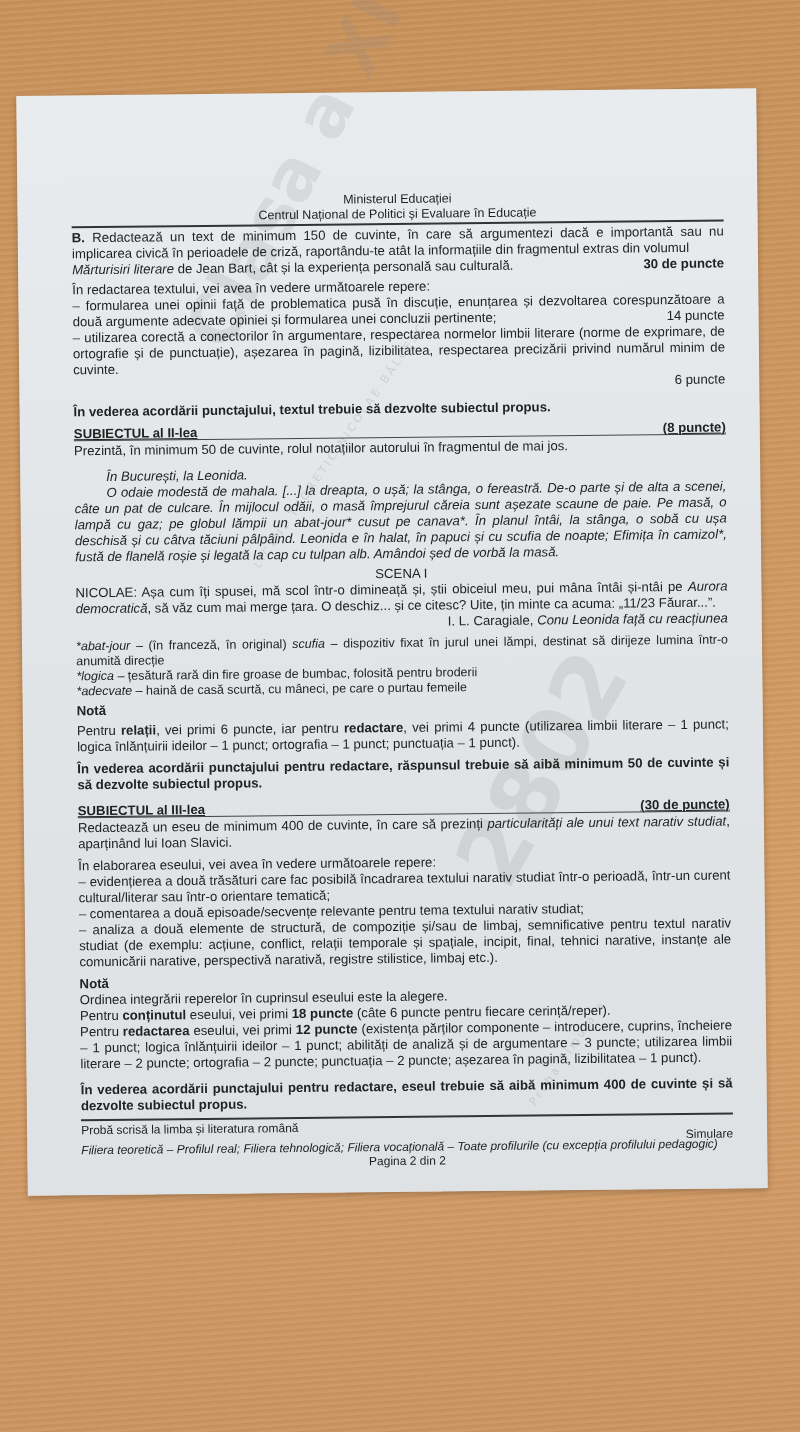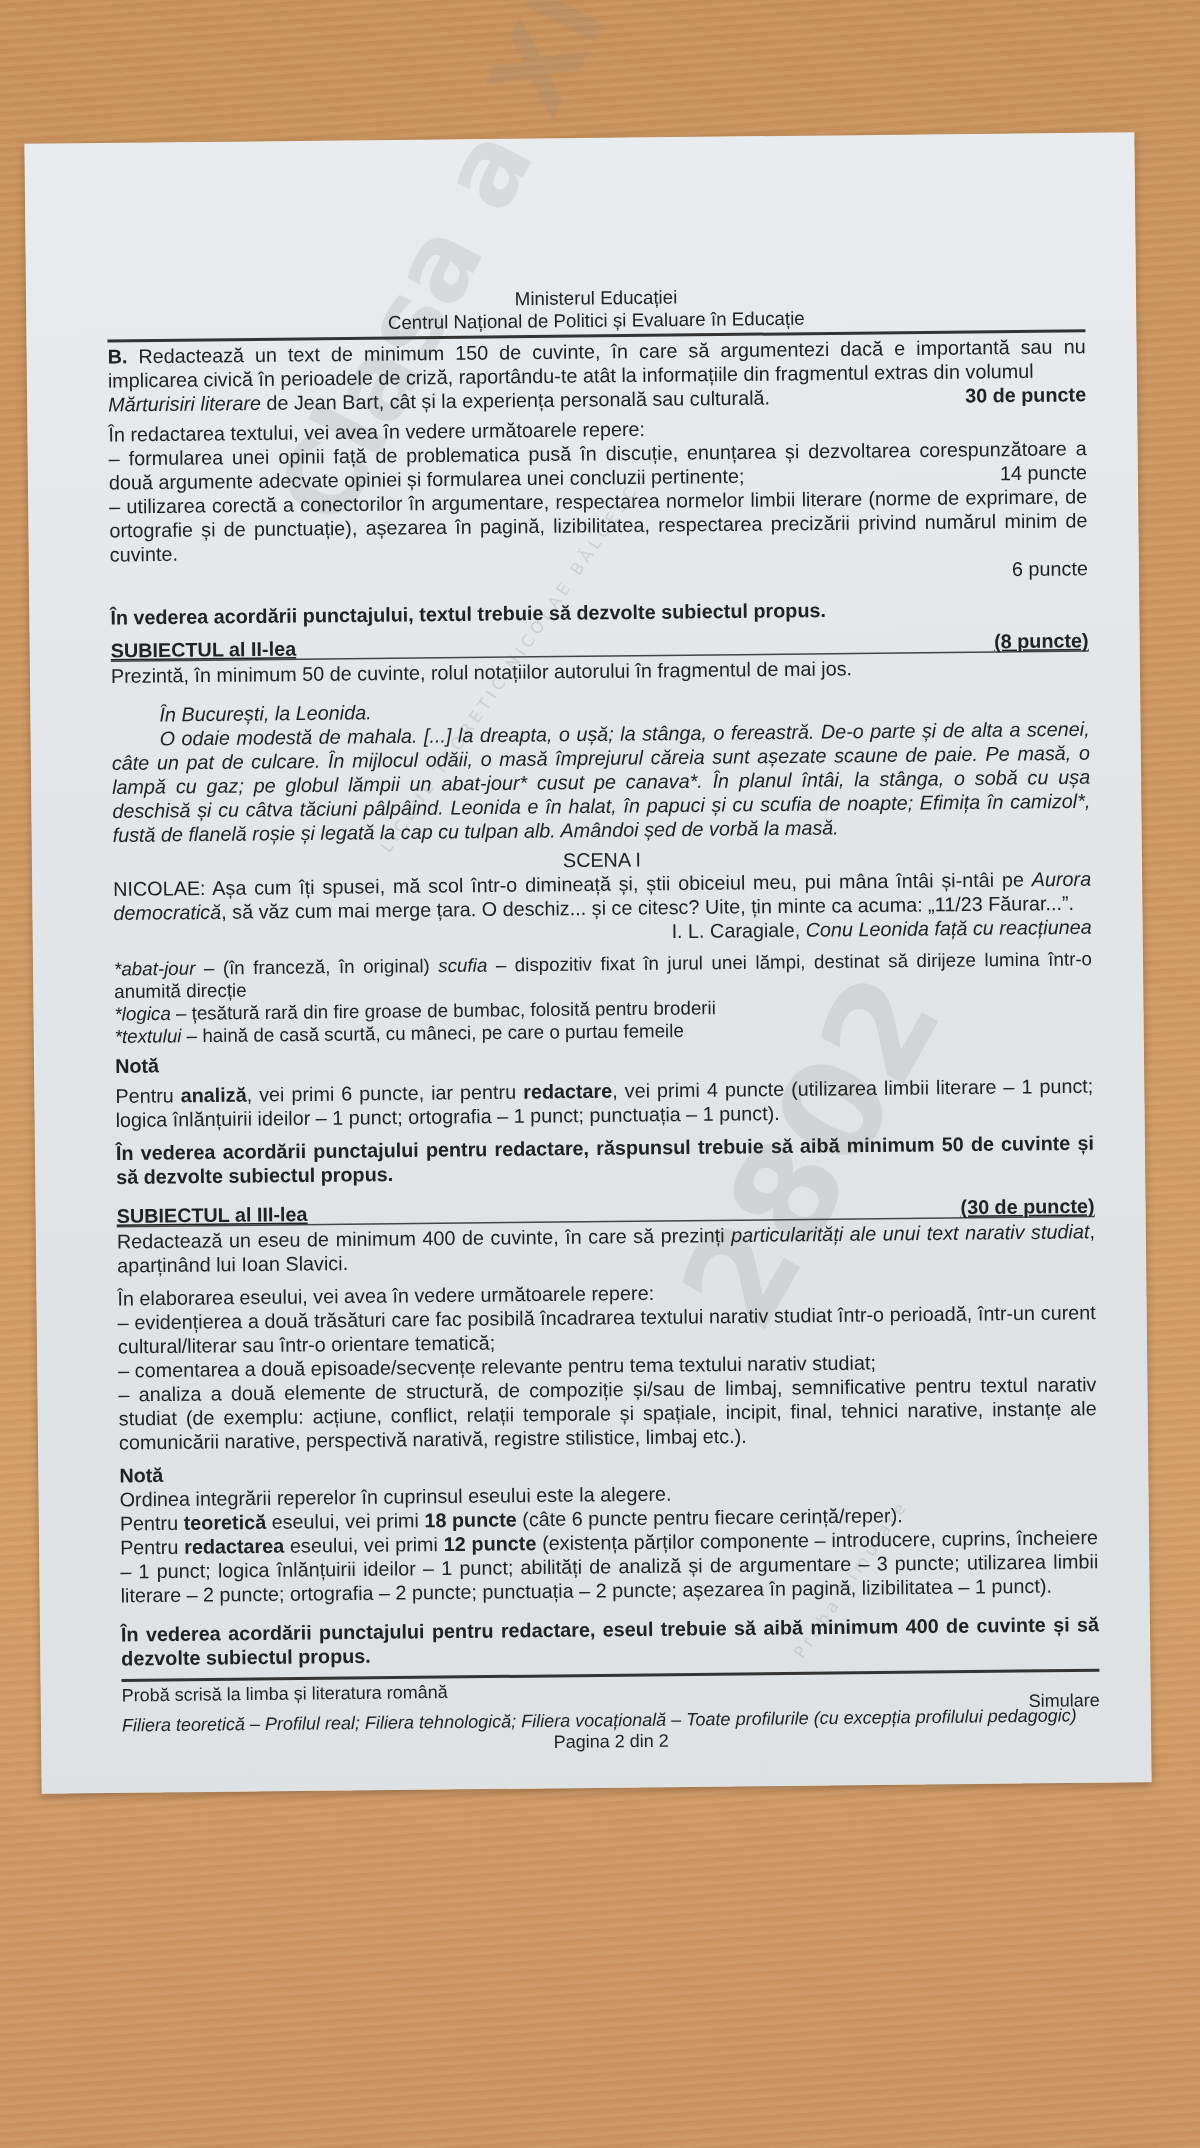--- a/index.html
+++ b/index.html
@@ -103,28 +103,28 @@
     </div>
     <div class="gap6"></div>
     <div class="fn">
       <p>
         <span class="italic">*abat-jour</span><span> – (în franceză, în original) </span><span class="italic">scufia</span><span> – dispozitiv fixat în jurul unei lămpi, destinat să dirijeze lumina într-o anumită direcție</span>
       </p>
       <p>
         <span class="italic">*logica</span><span> – țesătură rară din fire groase de bumbac, folosită pentru broderii</span>
       </p>
       <p>
-        <span class="italic">*textului</span><span> – haină de casă scurtă, cu mâneci, pe care o purtau femeile</span>
+        <span class="italic">*adecvate</span><span> – haină de casă scurtă, cu mâneci, pe care o purtau femeile</span>
       </p>
     </div>
     <div class="gap4"></div>
     <div class="bold">Notă</div>
     <div class="gap4"></div>
     <p>
-      <span>Pentru </span><span class="bold">analiză</span><span>, vei primi 6 puncte, iar pentru </span><span class="bold">redactare</span><span>, vei primi 4 puncte (utilizarea limbii literare – 1 punct; logica înlănțuirii ideilor – 1 punct; ortografia – 1 punct; punctuația – 1 punct).</span>
+      <span>Pentru </span><span class="bold">relații</span><span>, vei primi 6 puncte, iar pentru </span><span class="bold">redactare</span><span>, vei primi 4 puncte (utilizarea limbii literare – 1 punct; logica înlănțuirii ideilor – 1 punct; ortografia – 1 punct; punctuația – 1 punct).</span>
     </p>
     <div class="gap6"></div>
     <p class="bold">În vederea acordării punctajului pentru redactare, răspunsul trebuie să aibă minimum 50 de cuvinte și să dezvolte subiectul propus.</p>
     <div class="gap10"></div>
 
     <div class="section-title">
       <span>SUBIECTUL al III-lea</span>
       <span>(30 de puncte)</span>
     </div>
     <div class="hr-thin" style="margin-top:-2px;"></div>
@@ -133,21 +133,21 @@
     </p>
     <div class="gap6"></div>
     <p>În elaborarea eseului, vei avea în vedere următoarele repere:</p>
     <p>– evidențierea a două trăsături care fac posibilă încadrarea textului narativ studiat într-o perioadă, într-un curent cultural/literar sau într-o orientare tematică;</p>
     <p>– comentarea a două episoade/secvențe relevante pentru tema textului narativ studiat;</p>
     <p>– analiza a două elemente de structură, de compoziție și/sau de limbaj, semnificative pentru textul narativ studiat (de exemplu: acțiune, conflict, relații temporale și spațiale, incipit, final, tehnici narative, instanțe ale comunicării narative, perspectivă narativă, registre stilistice, limbaj etc.).</p>
     <div class="gap6"></div>
     <div class="bold">Notă</div>
     <p>Ordinea integrării reperelor în cuprinsul eseului este la alegere.</p>
     <p>
-      <span>Pentru </span><span class="bold">teoretică</span><span> eseului, vei primi </span><span class="bold">18 puncte</span><span> (câte 6 puncte pentru fiecare cerință/reper).</span>
+      <span>Pentru </span><span class="bold">conținutul</span><span> eseului, vei primi </span><span class="bold">18 puncte</span><span> (câte 6 puncte pentru fiecare cerință/reper).</span>
     </p>
     <p>
       <span>Pentru </span><span class="bold">redactarea</span><span> eseului, vei primi </span><span class="bold">12 puncte</span><span> (existența părților componente – introducere, cuprins, încheiere – 1 punct; logica înlănțuirii ideilor – 1 punct; abilități de analiză și de argumentare – 3 puncte; utilizarea limbii literare – 2 puncte; ortografia – 2 puncte; punctuația – 2 puncte; așezarea în pagină, lizibilitatea – 1 punct).</span>
     </p>
     <div class="gap10"></div>
     <p class="bold">În vederea acordării punctajului pentru redactare, eseul trebuie să aibă minimum 400 de cuvinte și să dezvolte subiectul propus.</p>
     <div class="gap4"></div>
     <div class="hr"></div>
 
     <div class="footer">

